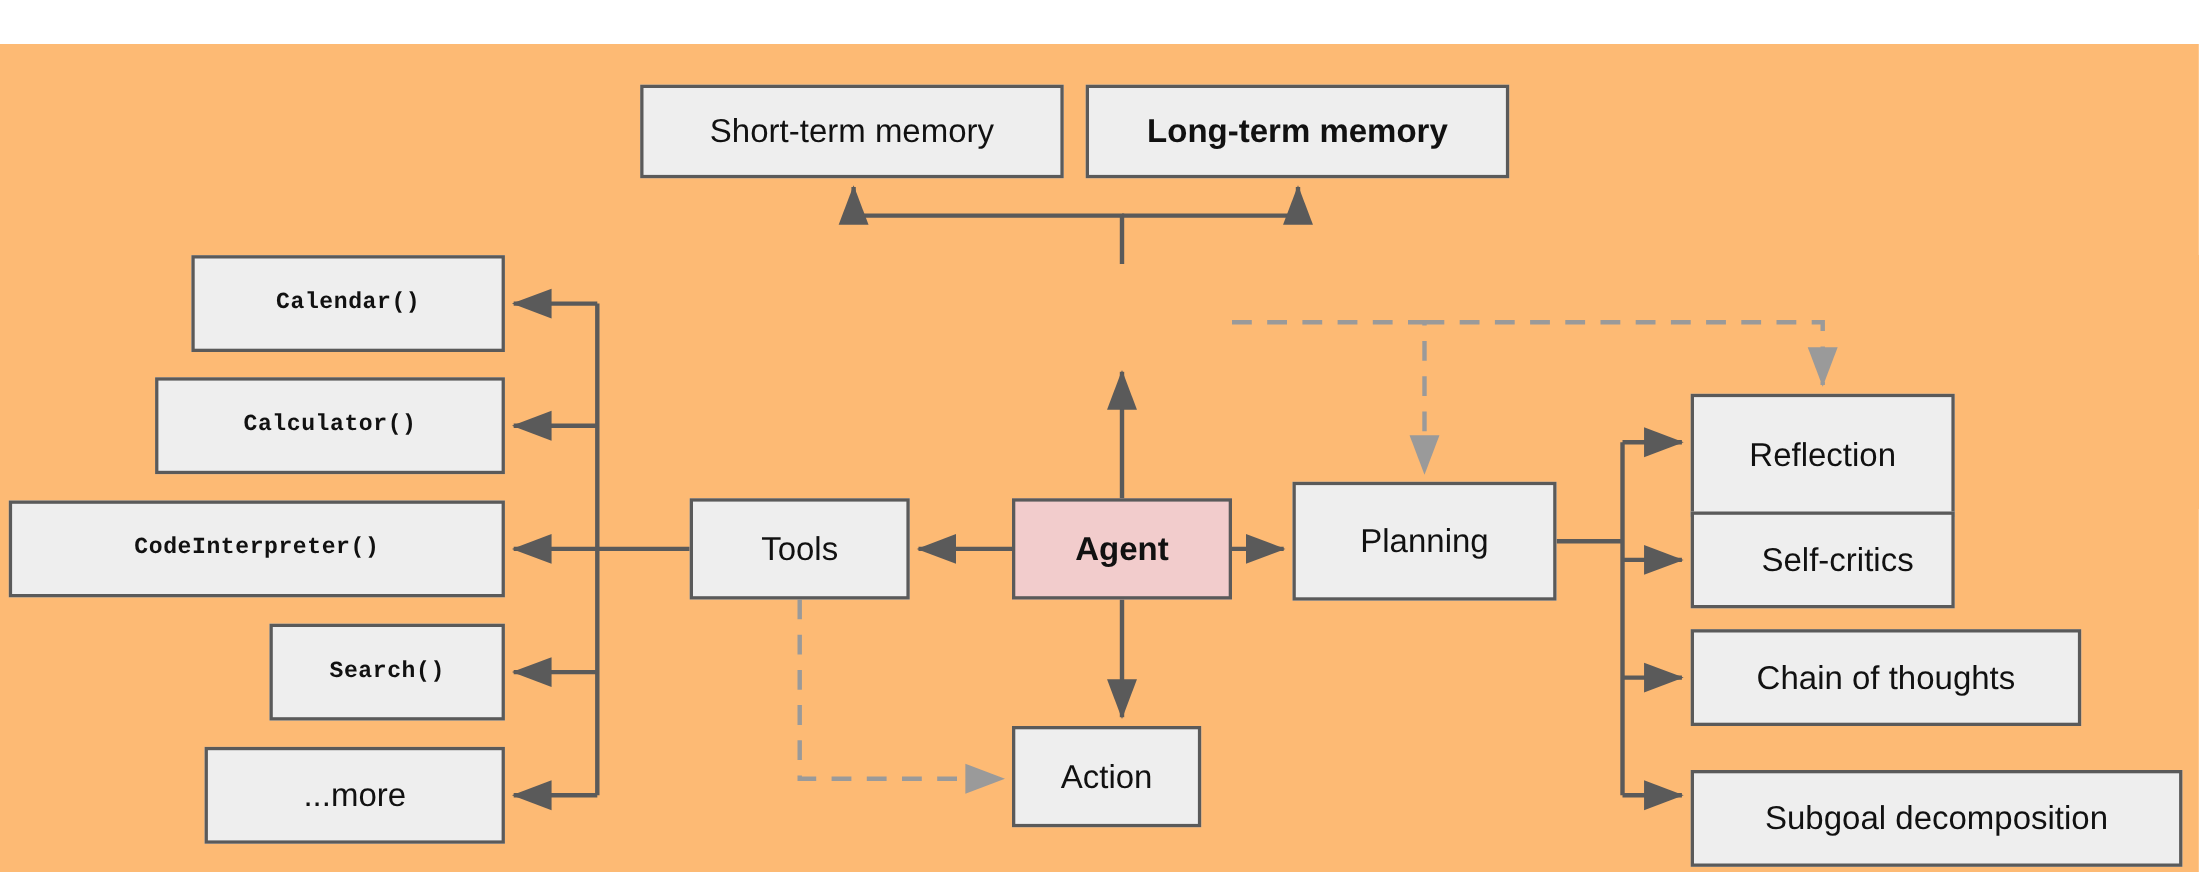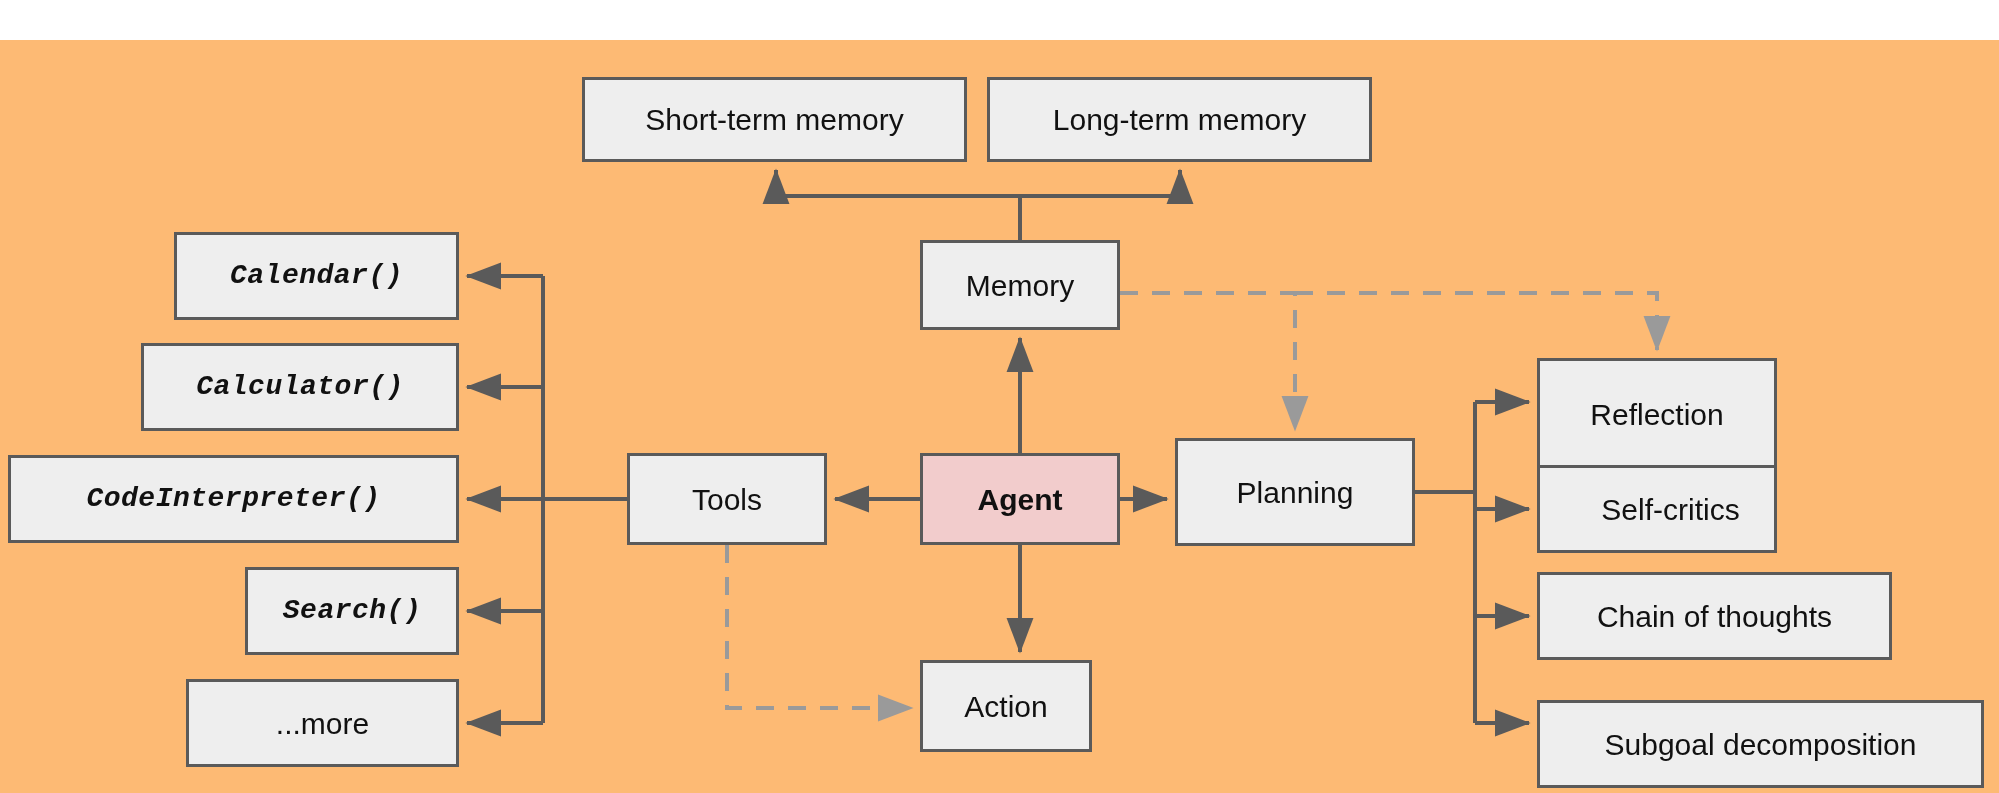--- a/index.html
+++ b/index.html
@@ -38,23 +38,22 @@
     color: #111111;
     font-family: "Liberation Sans", sans-serif;
     font-size: 30px;
     line-height: 1.1;
     white-space: nowrap;
     z-index: 2;
   }
   .node.mono {
     font-family: "Liberation Mono", monospace;
     font-weight: bold;
-    font-size: 28px;
+    font-size: 21px;
     letter-spacing: 0.5px;
-    font-style: italic;
   }
   .node.accent {
     background: #f2cccc;
     font-weight: bold;
   }
 </style>
 </head>
 <body>
 
 <div id="canvas">
@@ -101,27 +100,24 @@
       <path d="M1295,253 L1657,253 L1657,310" marker-end="url(#arrow-dashed)"></path>
 
       <path d="M727,505 L727,668 L912,668" marker-end="url(#arrow-dashed)"></path>
     </g>
   </svg>
 
   <div class="node" style="left:582px; top:37px; width:385px; height:85px;">
     <span>Short-term memory</span>
   </div>
 
-  <div class="node" style="left:987px; top:37px; width:385px; height:85px;">
+  <div class="node" style="left:987px; top:37px; width:385px; height:85px;font-weight:bold;">
     <span>Long-term memory</span>
   </div>
 
-  <div class="node" style="left:920px; top:200px; width:200px; height:90px;">
-    <span>Memory</span>
-  </div>
 
   <div class="node accent" style="left:920px; top:413px; width:200px; height:92px;">
     <span>Agent</span>
   </div>
 
   <div class="node" style="left:627px; top:413px; width:200px; height:92px;">
     <span>Tools</span>
   </div>
 
   <div class="node" style="left:920px; top:620px; width:172px; height:92px;">

